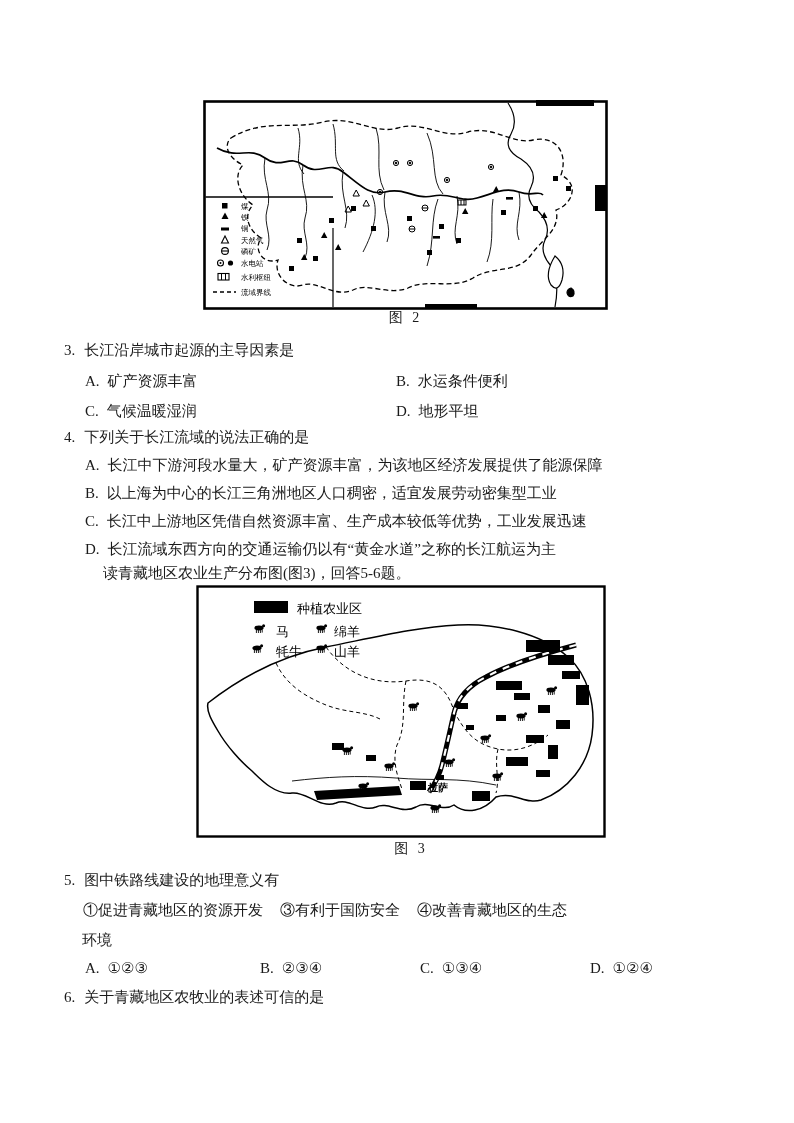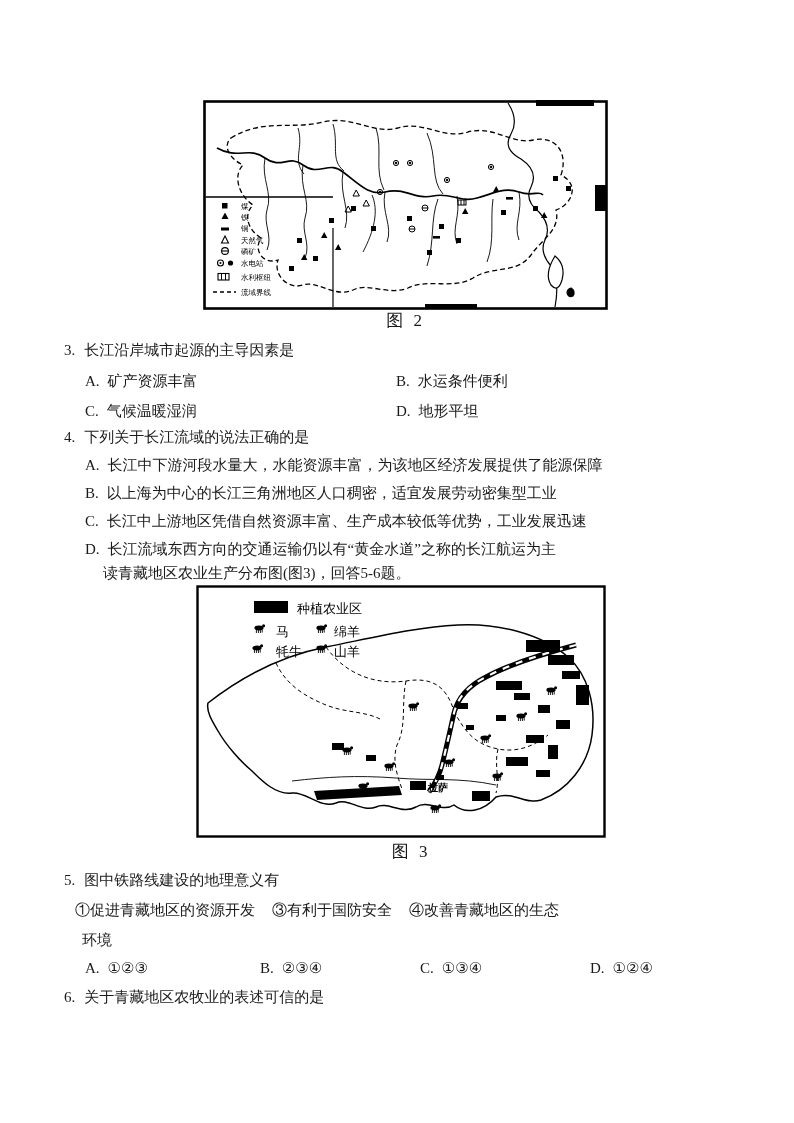--- a/index.html
+++ b/index.html
@@ -6,21 +6,21 @@
   .page{
     position:relative;width:794px;height:1123px;margin:0 auto;
     background:#ffffff;overflow:hidden;
     font-family:"Liberation Serif","DejaVu Serif",serif;
     color:#1a1a1a;
   }
   .line{position:absolute;font-size:15px;line-height:20px;white-space:nowrap;display:flex;align-items:baseline;}
   .qnum{margin-right:9px;}
   .optlabel{margin-right:8px;}
   .items-row{gap:17px;}
-  .caption{position:absolute;font-size:17px;letter-spacing:3px;text-align:center;}
+  .caption{position:absolute;font-size:14px;letter-spacing:3px;text-align:center;}
   .mapbox{position:absolute;}
   svg{display:block;}
   svg text{font-family:"Liberation Serif","DejaVu Serif",serif;fill:#000;}
   .lg2{font-size:7.5px;}
   .lg3{font-size:13px;}
   .city{font-size:10px;font-weight:bold;}
 </style>
 </head>
 <body>
 
@@ -154,21 +154,21 @@
     <span class="optlabel">D.</span>
     <span>地形平坦</span>
   </div>
 
   <div class="line" style="left:64px;top:427px;">
     <span class="qnum">4.</span>
     <span>下列关于长江流域的说法正确的是</span>
   </div>
   <div class="line" style="left:85px;top:455px;">
     <span class="optlabel">A.</span>
-    <span>长江中下游河段水量大，水能资源丰富，为该地区经济发展提供了能源保障</span>
+    <span>长江中下游河段水量大，矿产资源丰富，为该地区经济发展提供了能源保障</span>
   </div>
   <div class="line" style="left:85px;top:483px;">
     <span class="optlabel">B.</span>
     <span>以上海为中心的长江三角洲地区人口稠密，适宜发展劳动密集型工业</span>
   </div>
   <div class="line" style="left:85px;top:511px;">
     <span class="optlabel">C.</span>
     <span>长江中上游地区凭借自然资源丰富、生产成本较低等优势，工业发展迅速</span>
   </div>
   <div class="line" style="left:85px;top:539px;">
@@ -261,21 +261,21 @@
 
       <text class="city" x="232" y="206">拉萨</text>
     </svg>
   </div>
   <div class="caption" style="left:206px;top:840px;width:410px;">图 3</div>
 
   <div class="line" style="left:64px;top:870px;">
     <span class="qnum">5.</span>
     <span>图中铁路线建设的地理意义有</span>
   </div>
-  <div class="line items-row" style="left:75px;top:900px;justify-content:flex-end;">
+  <div class="line items-row" style="left:83px;top:900px;justify-content:flex-end;">
     <span>①促进青藏地区的资源开发</span>
     <span>③有利于国防安全</span>
     <span>④改善青藏地区的生态</span>
   </div>
   <div class="line" style="left:64px;top:930px;margin-left:18px;">环境</div>
   <div class="line" style="left:85px;top:958px;">
     <span class="optlabel">A.</span>
     <span>①②③</span>
   </div>
   <div class="line" style="left:260px;top:958px;">

